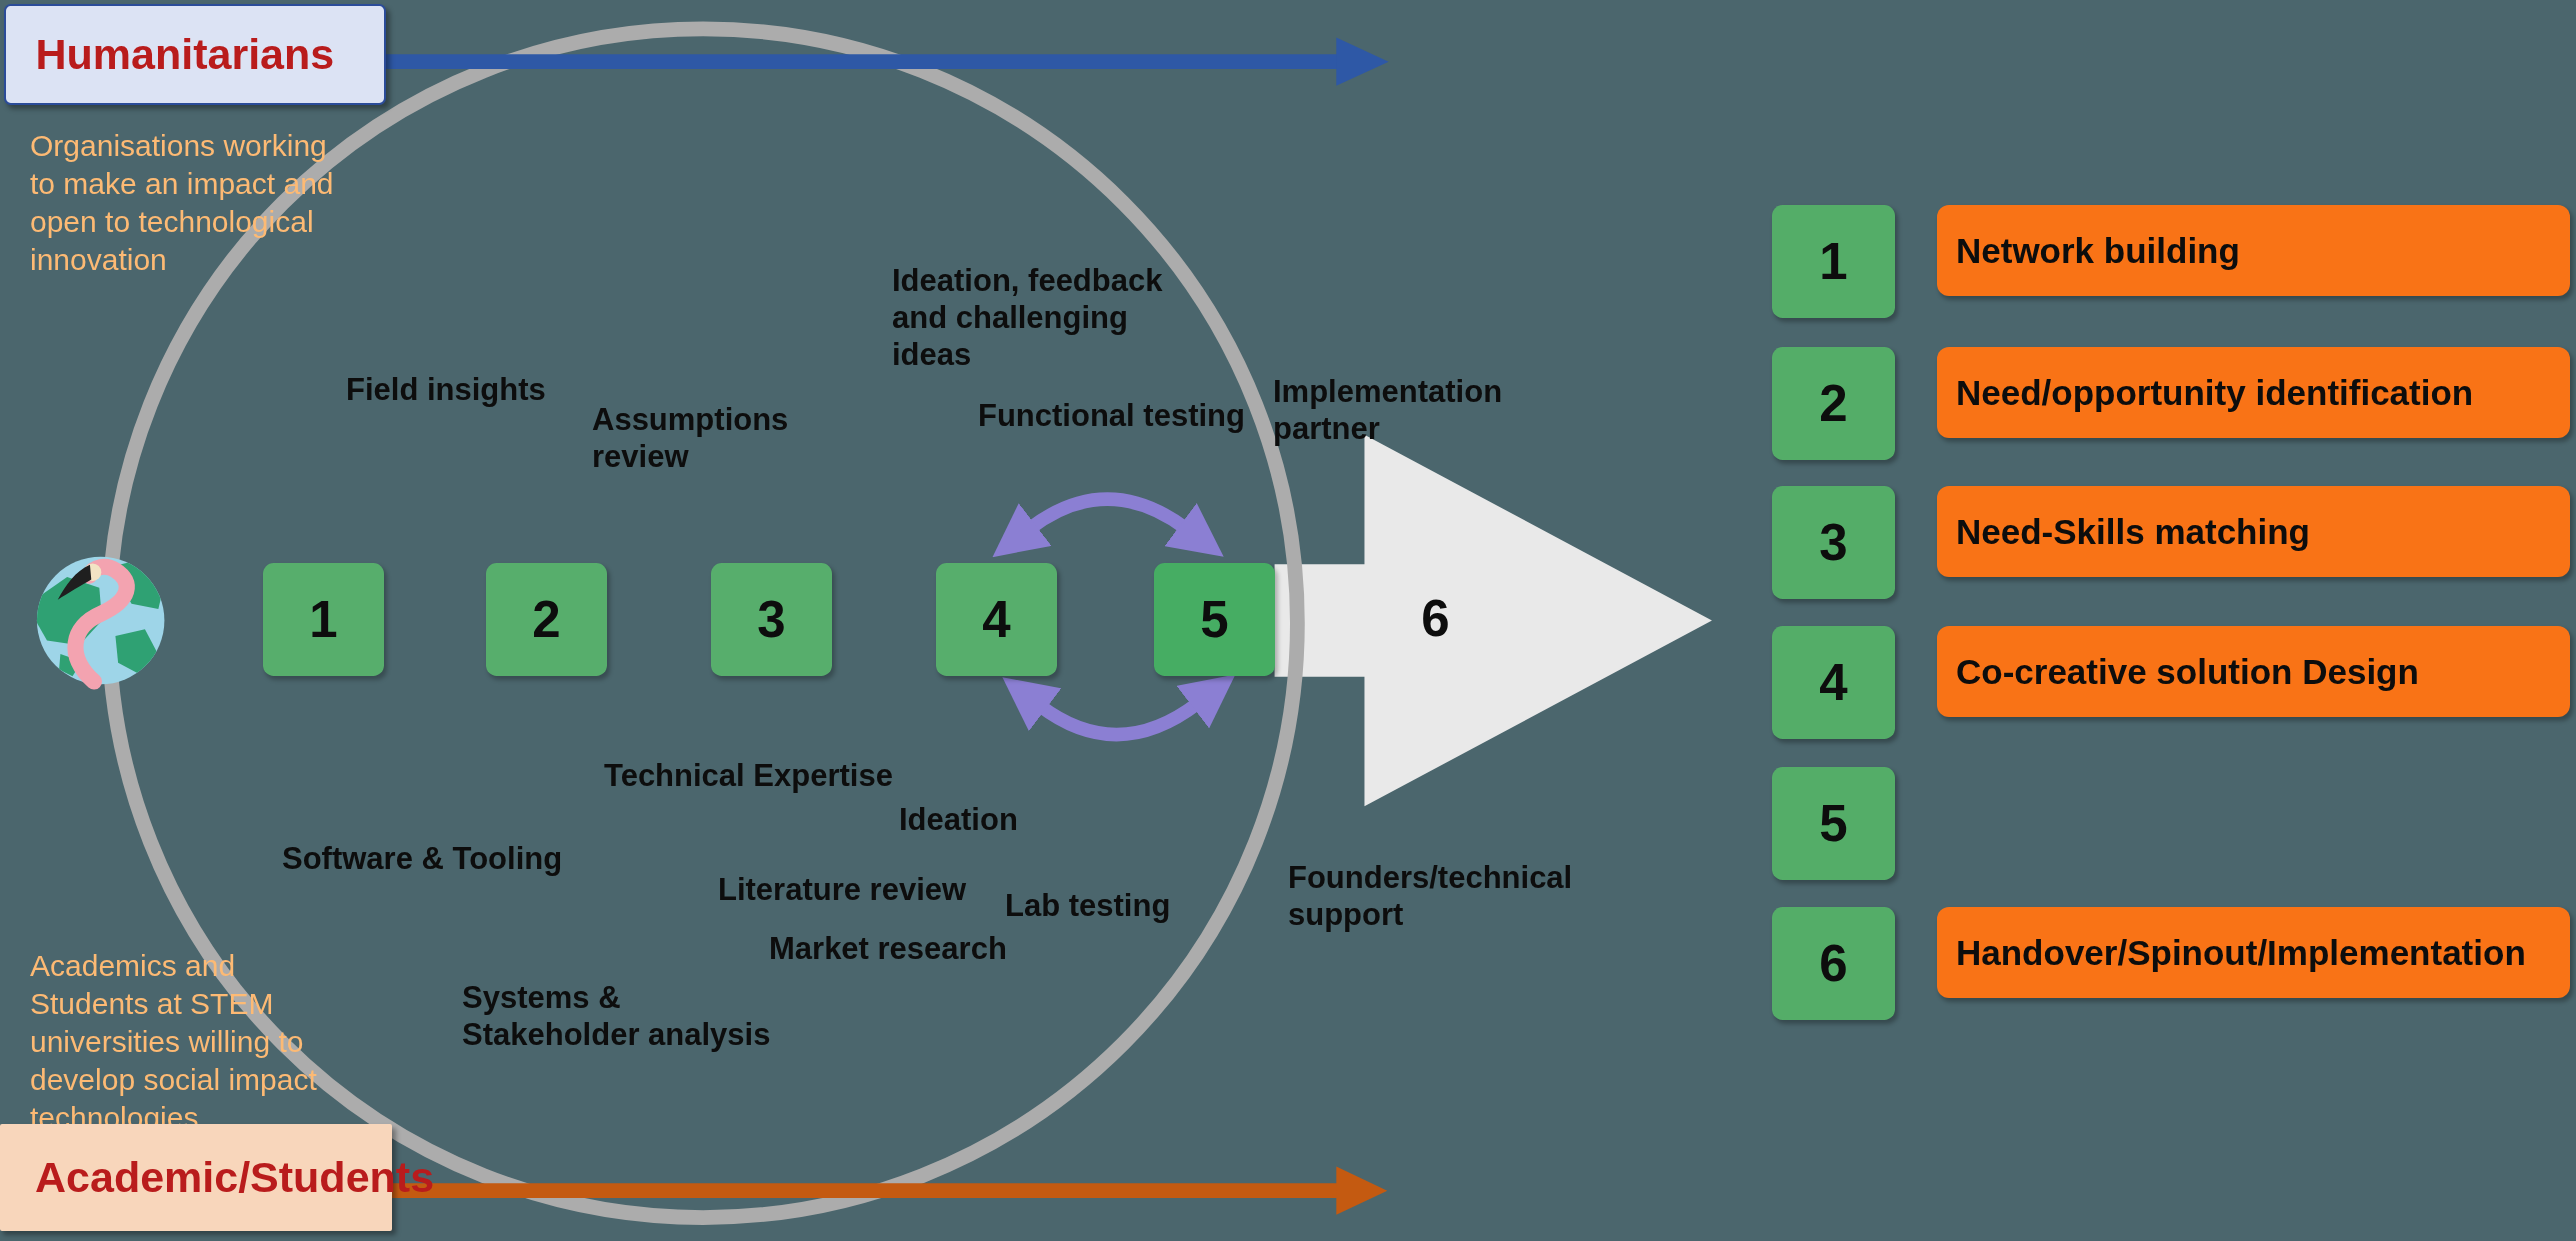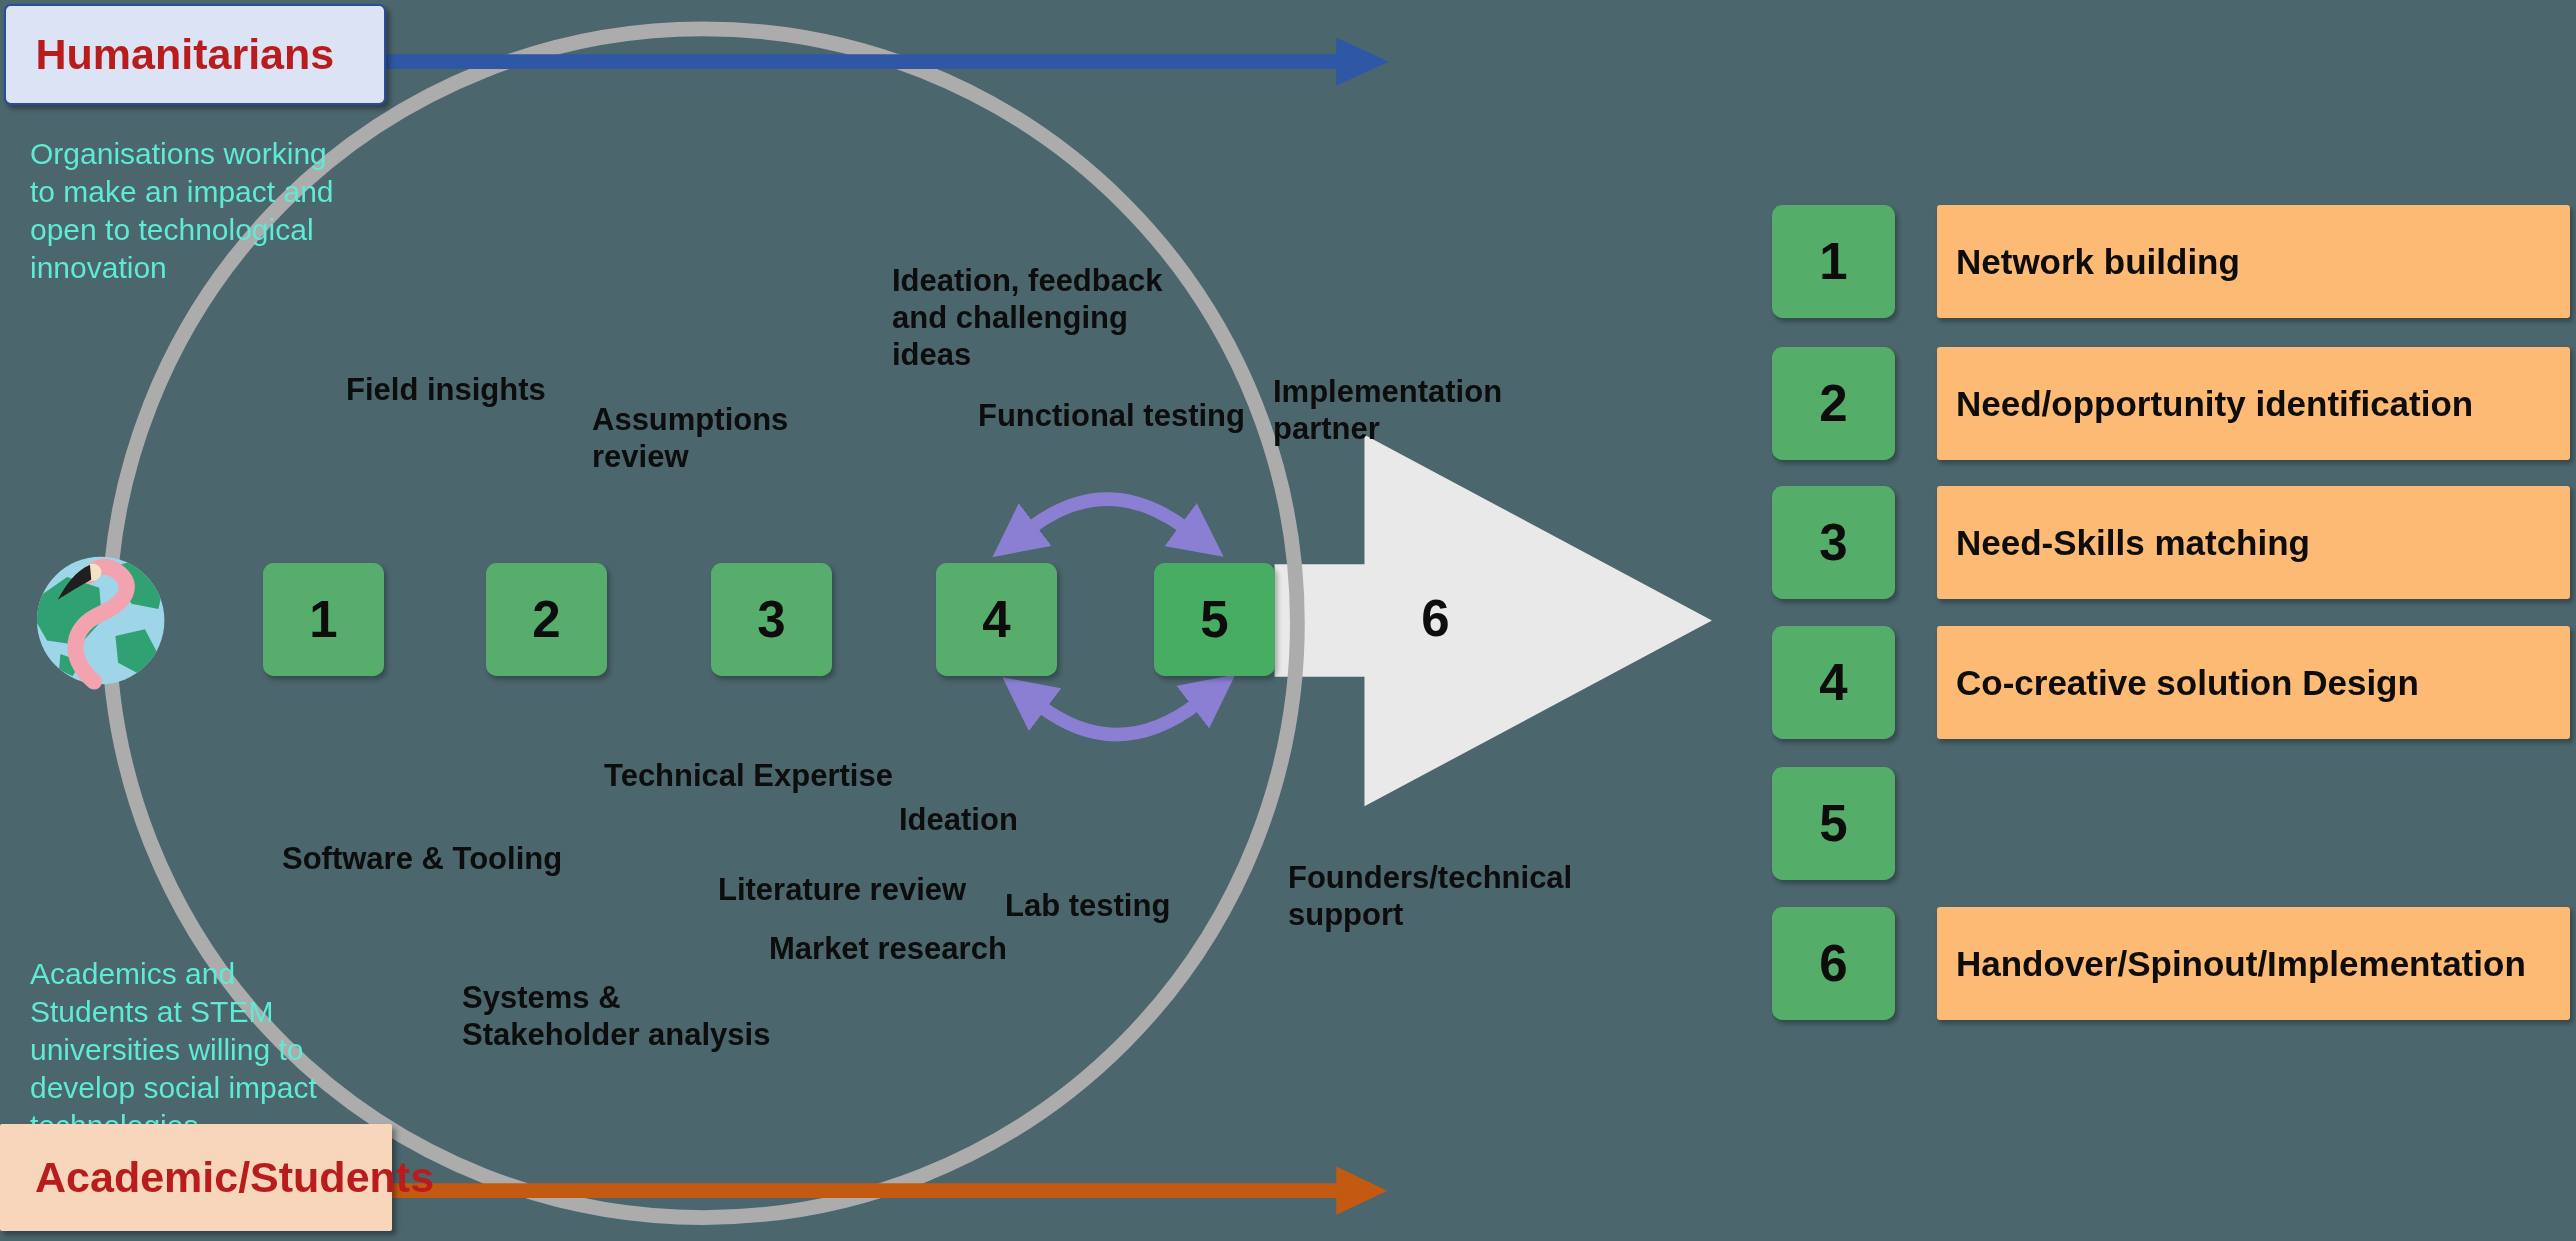--- a/index.html
+++ b/index.html
@@ -23,22 +23,22 @@
     padding-left:29.5px;
   }
   .title-box.academics{
     left:0px;top:1124px;width:392px;height:107px;
     background:#f8d6bb;border-radius:2px;
     box-shadow:3.4px 4px 5.4px rgba(0,0,0,0.35);
     padding-left:35px;
   }
 
   .faded-desc{
-    font-size:30px;line-height:38px;color:#5eead4;font-weight:400;
-    white-space:pre-line;width:416px;margin-top:8px;
+    font-size:30px;line-height:38px;color:#fdba74;font-weight:400;
+    white-space:pre-line;width:416px;
   }
 
   
   .clabel{
     font-weight:bold;font-size:31px;line-height:37px;color:#0d0d0d;
     white-space:pre-line;
   }
 
   
   .step-box{
@@ -54,22 +54,22 @@
   }
 
   
   .legend-num{
     left:1772px;width:123px;height:113px;border-radius:10.7px;
     background:#54ad68;display:flex;align-items:center;justify-content:center;
     box-shadow:2.7px 3.4px 4px rgba(0,0,0,0.28);
     font-weight:bold;font-size:51px;color:#0d0d0d;
   }
   .legend-label{
-    left:1937px;width:633px;height:113px;border-radius:3px;
-    background:#fdba74;display:flex;align-items:center;
+    left:1937px;width:633px;height:91px;border-radius:12px;
+    background:#f97316;display:flex;align-items:center;
     box-shadow:2.7px 3.4px 4px rgba(0,0,0,0.28);
     padding-left:19px;box-sizing:border-box;
     font-weight:bold;font-size:35px;color:#0d0d0d;
   }
   .r1{top:205px;} .r2{top:347px;} .r3{top:486px;}
   .r4{top:626px;} .r5{top:767px;} .r6{top:907px;}
 </style>
 </head>
 <body>
 

